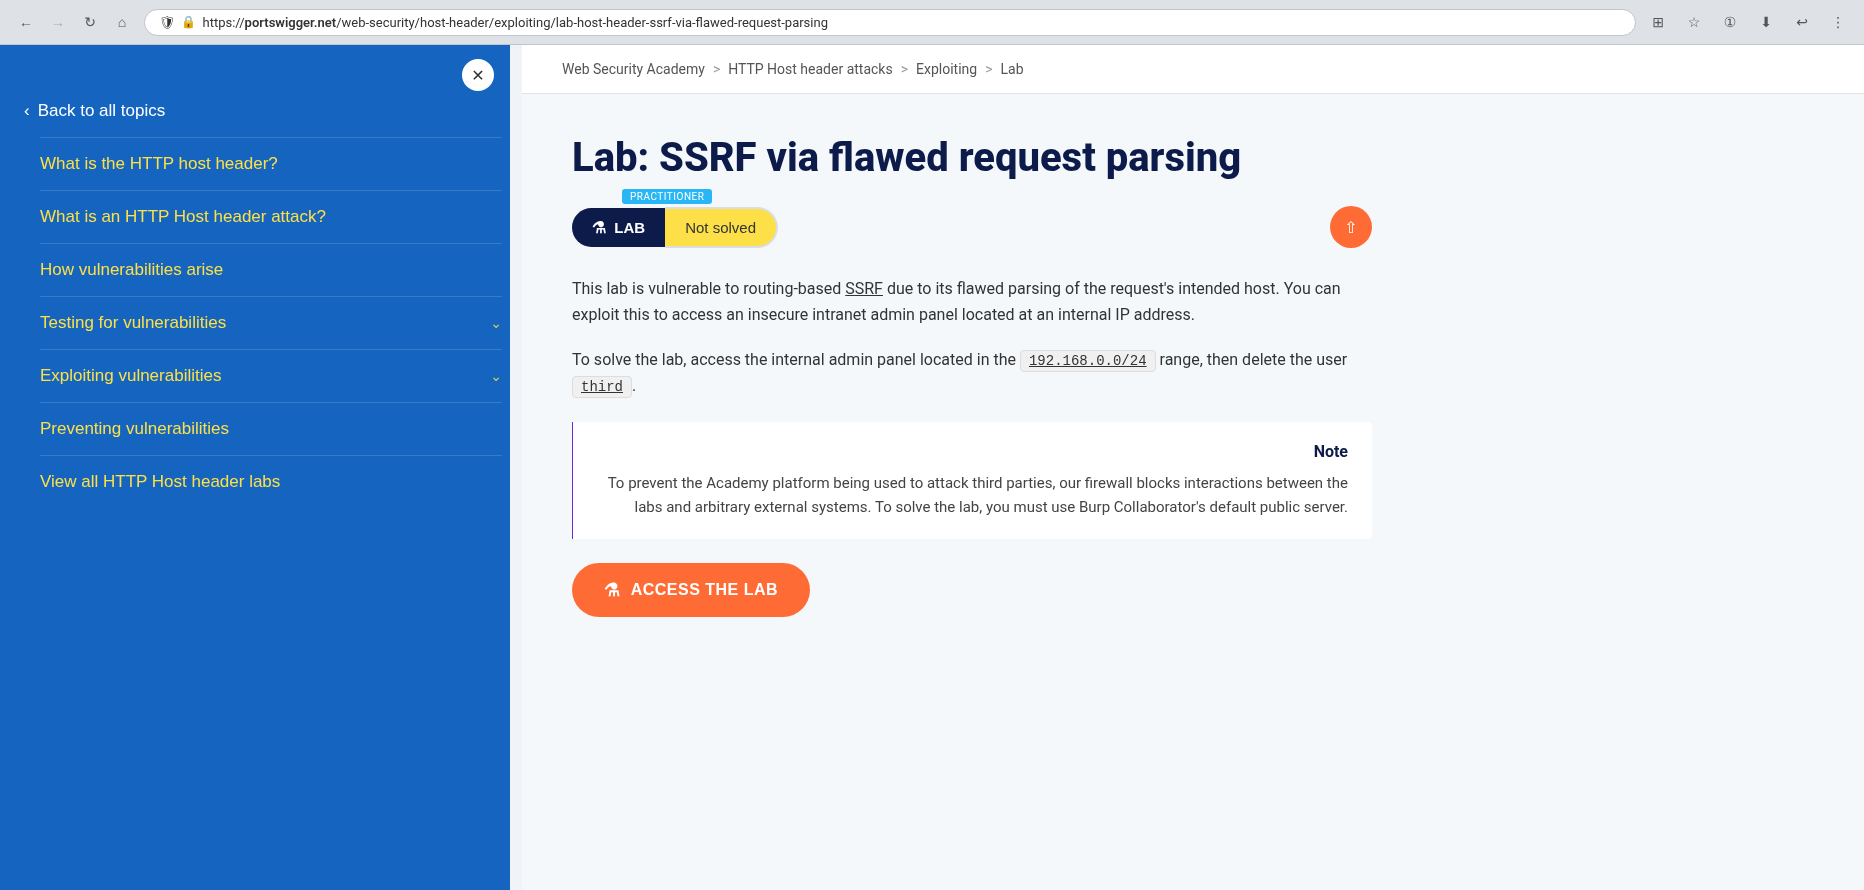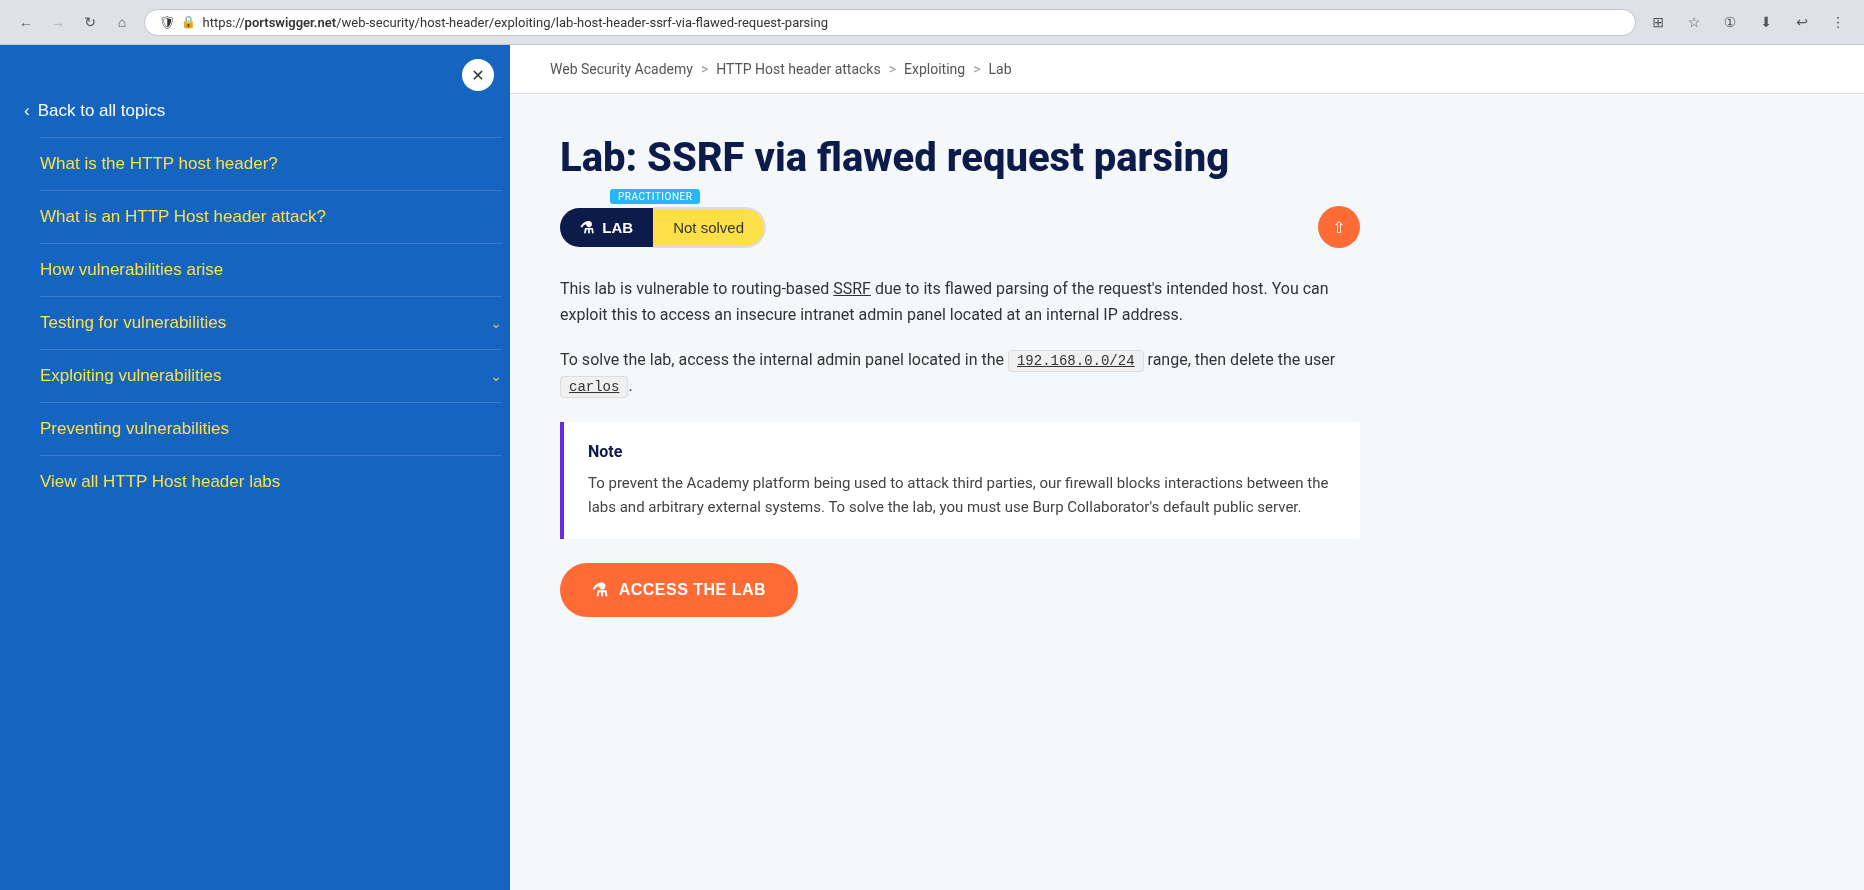--- a/index.html
+++ b/index.html
@@ -117,20 +117,21 @@
       opacity: 0.8;
     }
 
     
     .content-area {
       flex: 1;
       background: #f5f8fa;
       overflow-y: auto;
       display: flex;
       flex-direction: column;
+      margin-left: 12px;
     }
 
     
     .breadcrumb {
       background: white;
       padding: 16px 40px;
       border-bottom: 1px solid #e0e4e8;
       display: flex;
       align-items: center;
       gap: 8px;
@@ -230,25 +231,26 @@
       border-radius: 4px;
       padding: 2px 8px;
       font-family: 'Courier New', monospace;
       font-size: 14px;
       color: #333;
       text-decoration: underline;
     }
 
     
     .note-box {
-      border-left: 4px solid #6d28d9;
+      border-left: 1px solid #6d28d9;
       background: white;
       padding: 20px 24px;
       margin: 24px 0;
       border-radius: 0 4px 4px 0;
+      text-align: right;
     }
     .note-title {
       font-size: 16px;
       font-weight: 700;
       color: #0d1b4b;
       margin-bottom: 10px;
     }
     .note-text {
       font-size: 15px;
       color: #444;
@@ -372,21 +374,21 @@
           <span>⇧</span>
         </button>
       </div>
 
       <p class="lab-description">
         <span>This lab is vulnerable to routing-based </span><a class="underline-link">SSRF</a><span> due to its flawed parsing of the request's intended host. You can exploit this to access an insecure intranet admin panel located at an internal IP address.</span>
       </p>
       <p class="lab-description">
         <span>To solve the lab, access the internal admin panel located in the</span>
         <span> </span><code class="code-inline">192.168.0.0/24</code>
-        <span> range, then delete the user </span><code class="code-inline">carlos</code><span>.</span>
+        <span> range, then delete the user </span><code class="code-inline">third</code><span>.</span>
       </p>
 
       <div class="note-box">
         <div class="note-title">Note</div>
         <p class="note-text">To prevent the Academy platform being used to attack third parties, our firewall blocks interactions between the labs and arbitrary external systems. To solve the lab, you must use Burp Collaborator's default public server.</p>
       </div>
 
       <button class="access-lab-btn">
         <span class="flask-icon">⚗</span>
         <span>ACCESS THE LAB</span>

